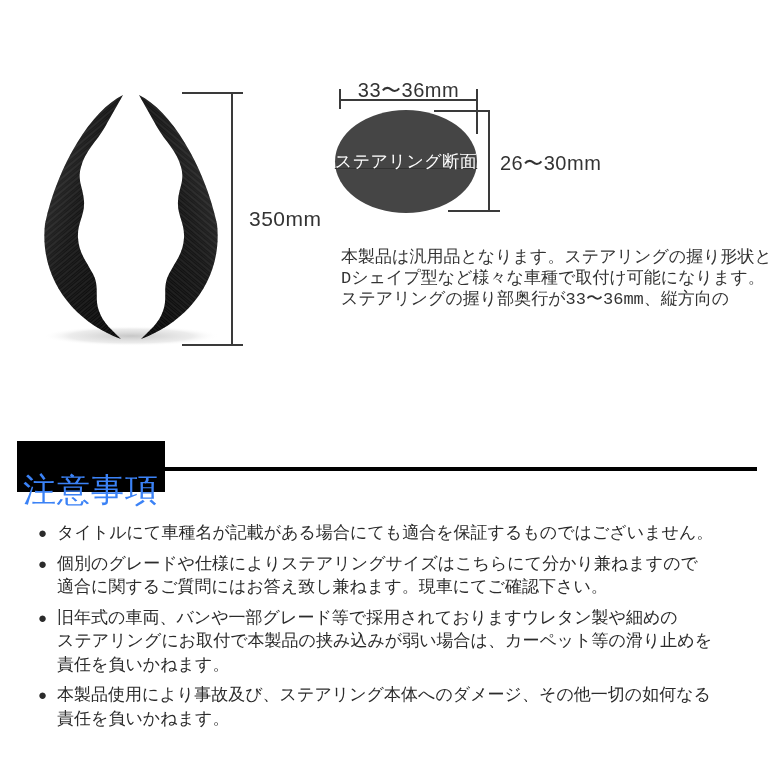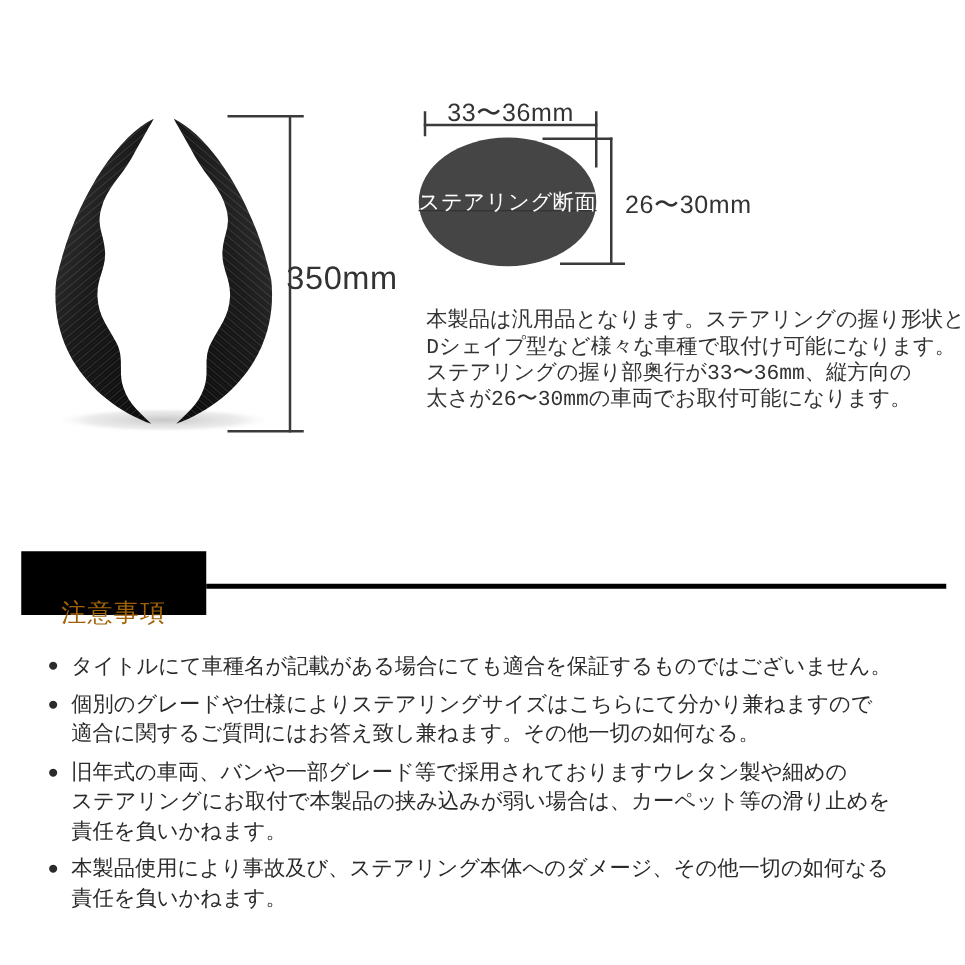--- a/index.html
+++ b/index.html
@@ -28,35 +28,35 @@
   .cross-ellipse{
     position:absolute;left:335px;top:110px;width:142px;height:103px;
     border-radius:50%;
     display:flex;align-items:center;justify-content:center;
   }
   .cross-ellipse .label{
     color:#ffffff;font-size:17px;font-weight:500;letter-spacing:0.5px;white-space:nowrap;
   }
   .dim-width-label{left:339px;top:77px;width:139px;text-align:center;}
   .dim-height-label{left:500px;top:150px;text-align:center;}
-  .dim-length-label{left:229px;top:207px;font-size:26px;text-align:center;}
+  .dim-length-label{left:249px;top:207px;font-size:21px;text-align:center;}
   
   .description{
     position:absolute;left:341px;top:247px;width:428px;
     font-size:17px;line-height:21px;color:#333;
     white-space:nowrap;
     font-family:Liberation Mono, monospace;
   }
   
   .notice-banner{
     position:absolute;left:17px;top:441px;width:148px;height:51px;
     display:flex;align-items:center;justify-content:center;
   }
   .notice-banner .title{
-    color:#a16207;font-size:20px;font-weight:500;letter-spacing:1px;white-space:nowrap;margin-top:48px;
+    color:#3b82f6;font-size:33px;font-weight:500;letter-spacing:1px;white-space:nowrap;margin-top:48px;
   }
   .notice-rule{position:absolute;left:165px;top:467px;width:592px;height:4px;}
   
   .notice-list{
     position:absolute;left:38px;top:521px;width:716px;
     list-style:none;margin:0;padding:0;
     font-size:17px;line-height:23.5px;color:#2b2b2b;
   }
   .notice-list li{display:flex;margin:0 0 7px 0;}
   .notice-list .bullet{flex:0 0 19px;font-size:15px;line-height:23.5px;}
@@ -131,40 +131,39 @@
 
   <div class="vline" style="left:488px;top:110px;height:102px;"></div>
   <div class="hline" style="left:434px;top:110px;width:56px;"></div>
   <div class="hline" style="left:448px;top:210px;width:52px;"></div>
   <div class="dim-label dim-height-label">26〜30mm</div>
 
   <div class="description">
     <div class="line">本製品は汎用品となります。ステアリングの握り形状と</div>
     <div class="line">Dシェイプ型など様々な車種で取付け可能になります。</div>
     <div class="line">ステアリングの握り部奥行が33〜36mm、縦方向の</div>
-    <div class="line">太さが26〜30mmの車両でお取付可能になります。</div>
   </div>
 
   <div class="notice-banner" style="background:#000000;">
     <span class="title">注意事項</span>
   </div>
   <div class="notice-rule" style="background:#000000;"></div>
 
   <ul class="notice-list">
     <li>
       <span class="bullet">●</span>
       <div class="item-lines">
         <div class="line">タイトルにて車種名が記載がある場合にても適合を保証するものではございません。</div>
       </div>
     </li>
     <li>
       <span class="bullet">●</span>
       <div class="item-lines">
         <div class="line">個別のグレードや仕様によりステアリングサイズはこちらにて分かり兼ねますので</div>
-        <div class="line">適合に関するご質問にはお答え致し兼ねます。その他一切の如何なる。</div>
+        <div class="line">適合に関するご質問にはお答え致し兼ねます。現車にてご確認下さい。</div>
       </div>
     </li>
     <li>
       <span class="bullet">●</span>
       <div class="item-lines">
         <div class="line">旧年式の車両、バンや一部グレード等で採用されておりますウレタン製や細めの</div>
         <div class="line">ステアリングにお取付で本製品の挟み込みが弱い場合は、カーペット等の滑り止めを</div>
         <div class="line">責任を負いかねます。</div>
       </div>
     </li>

